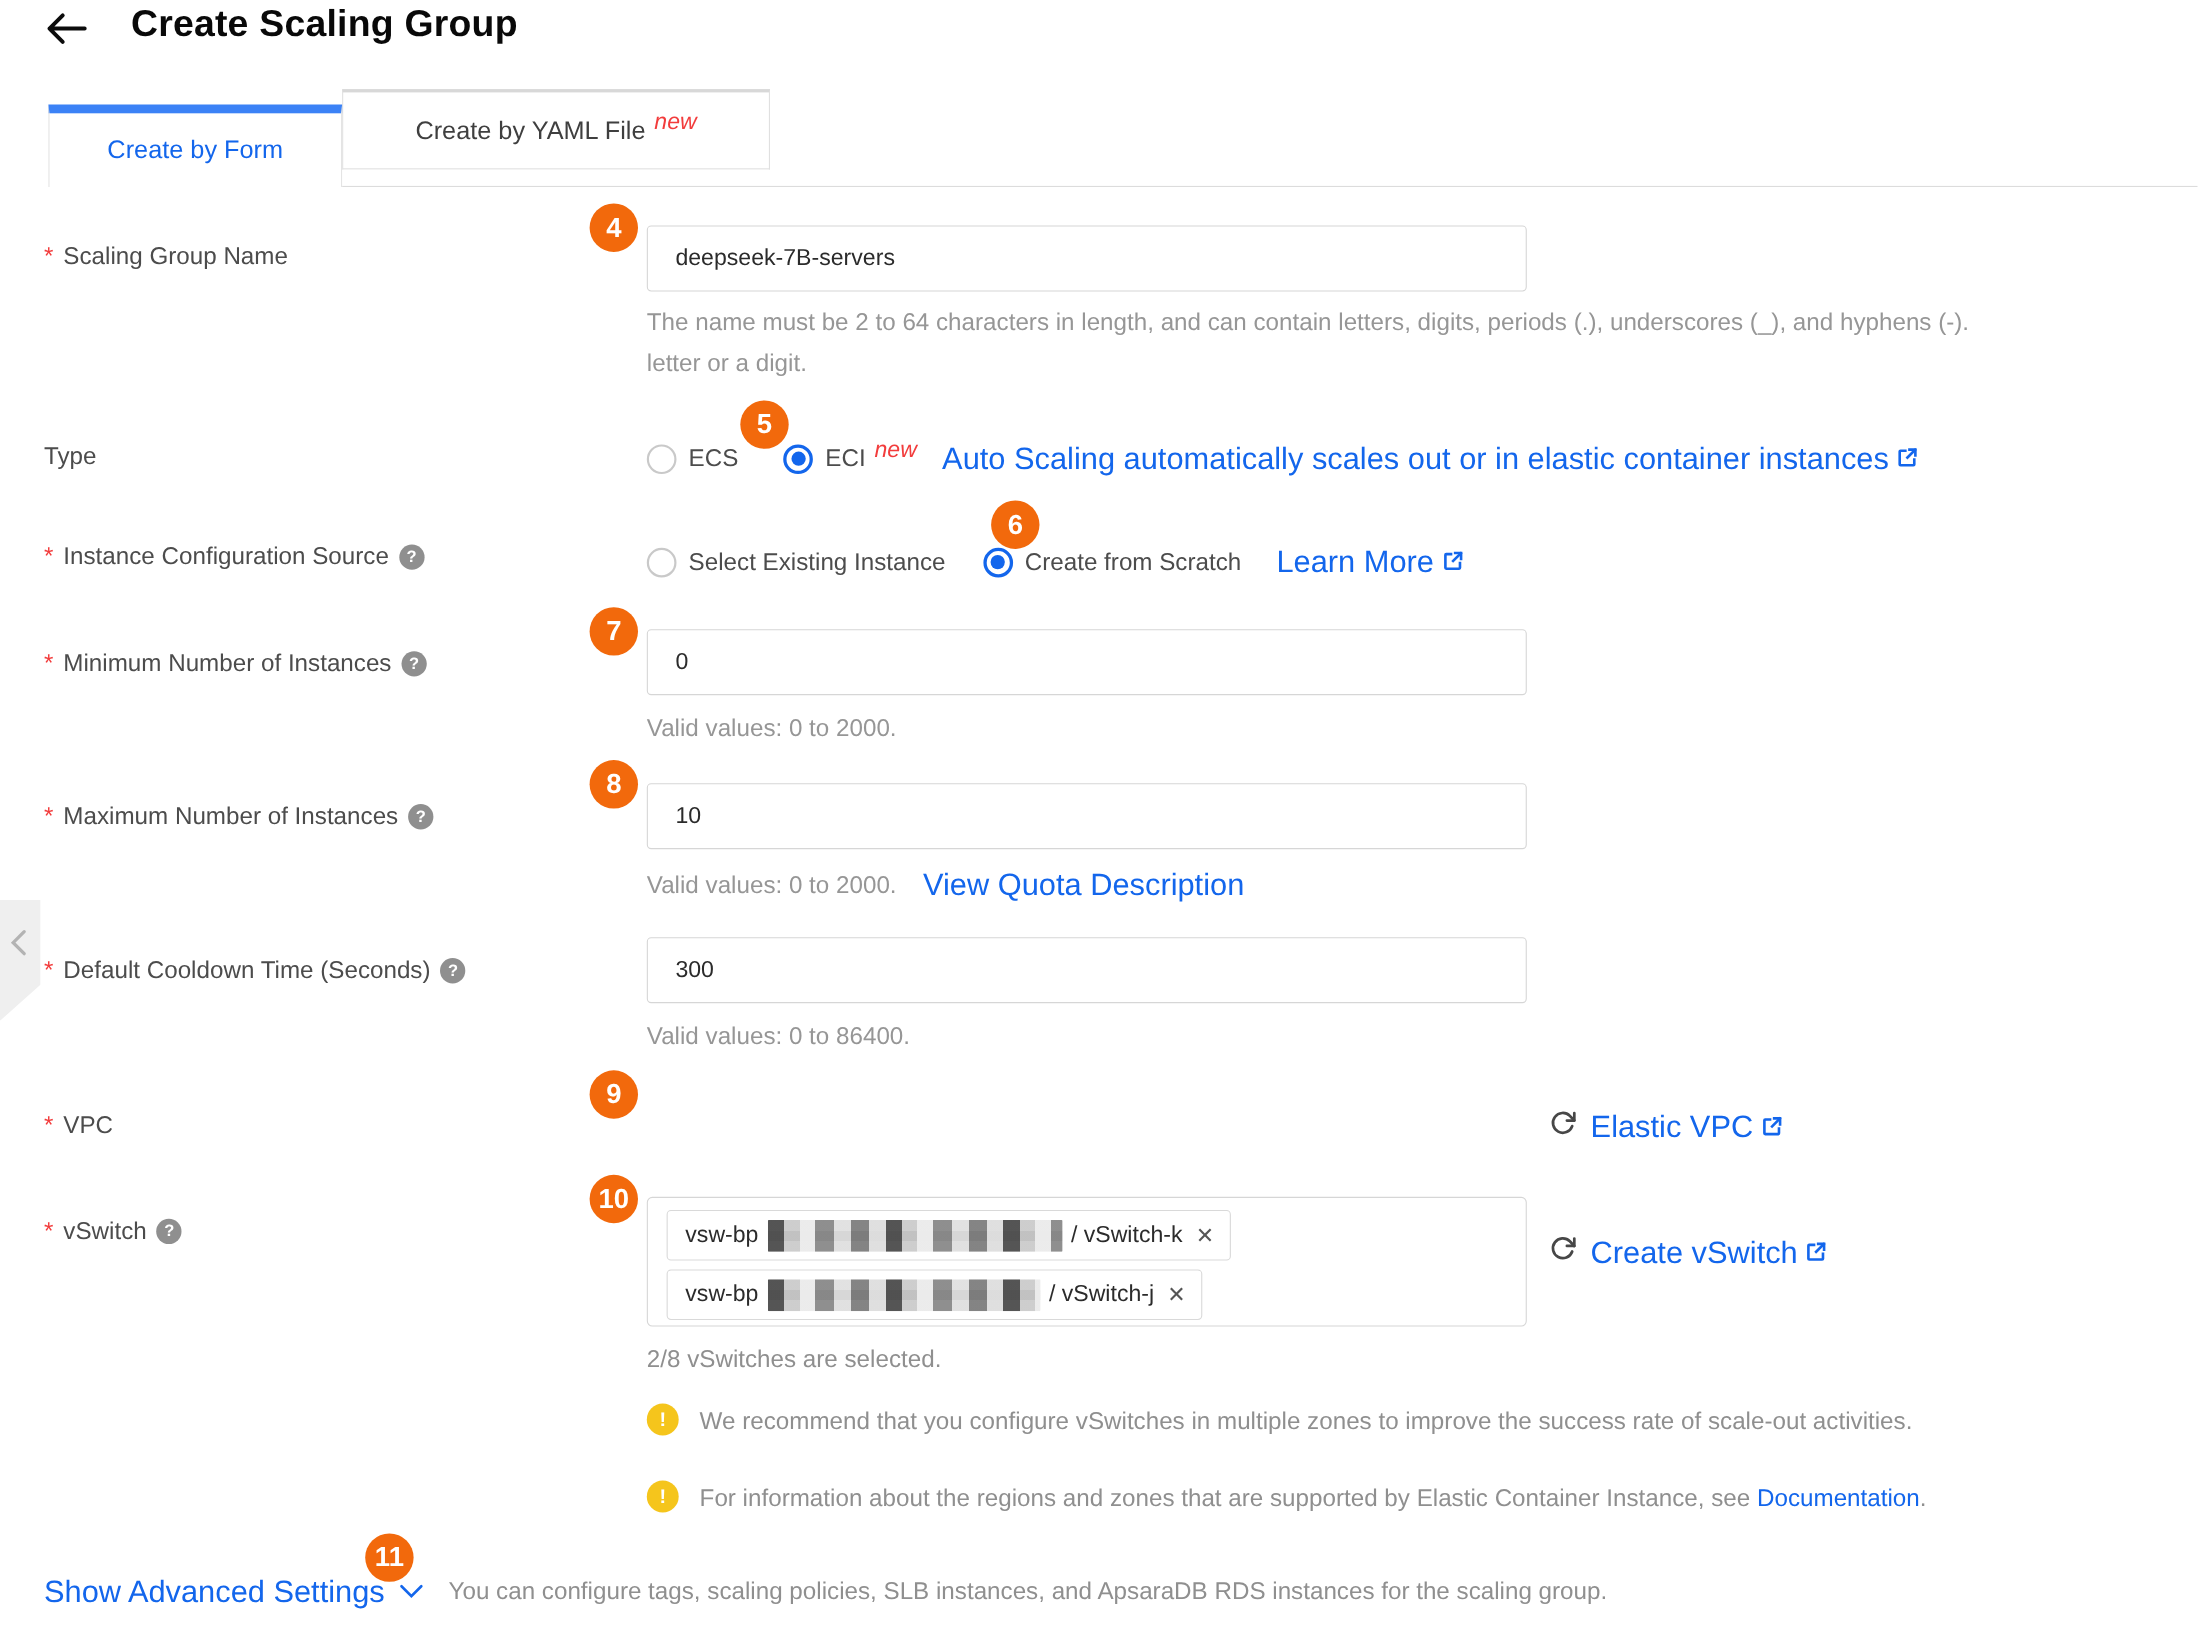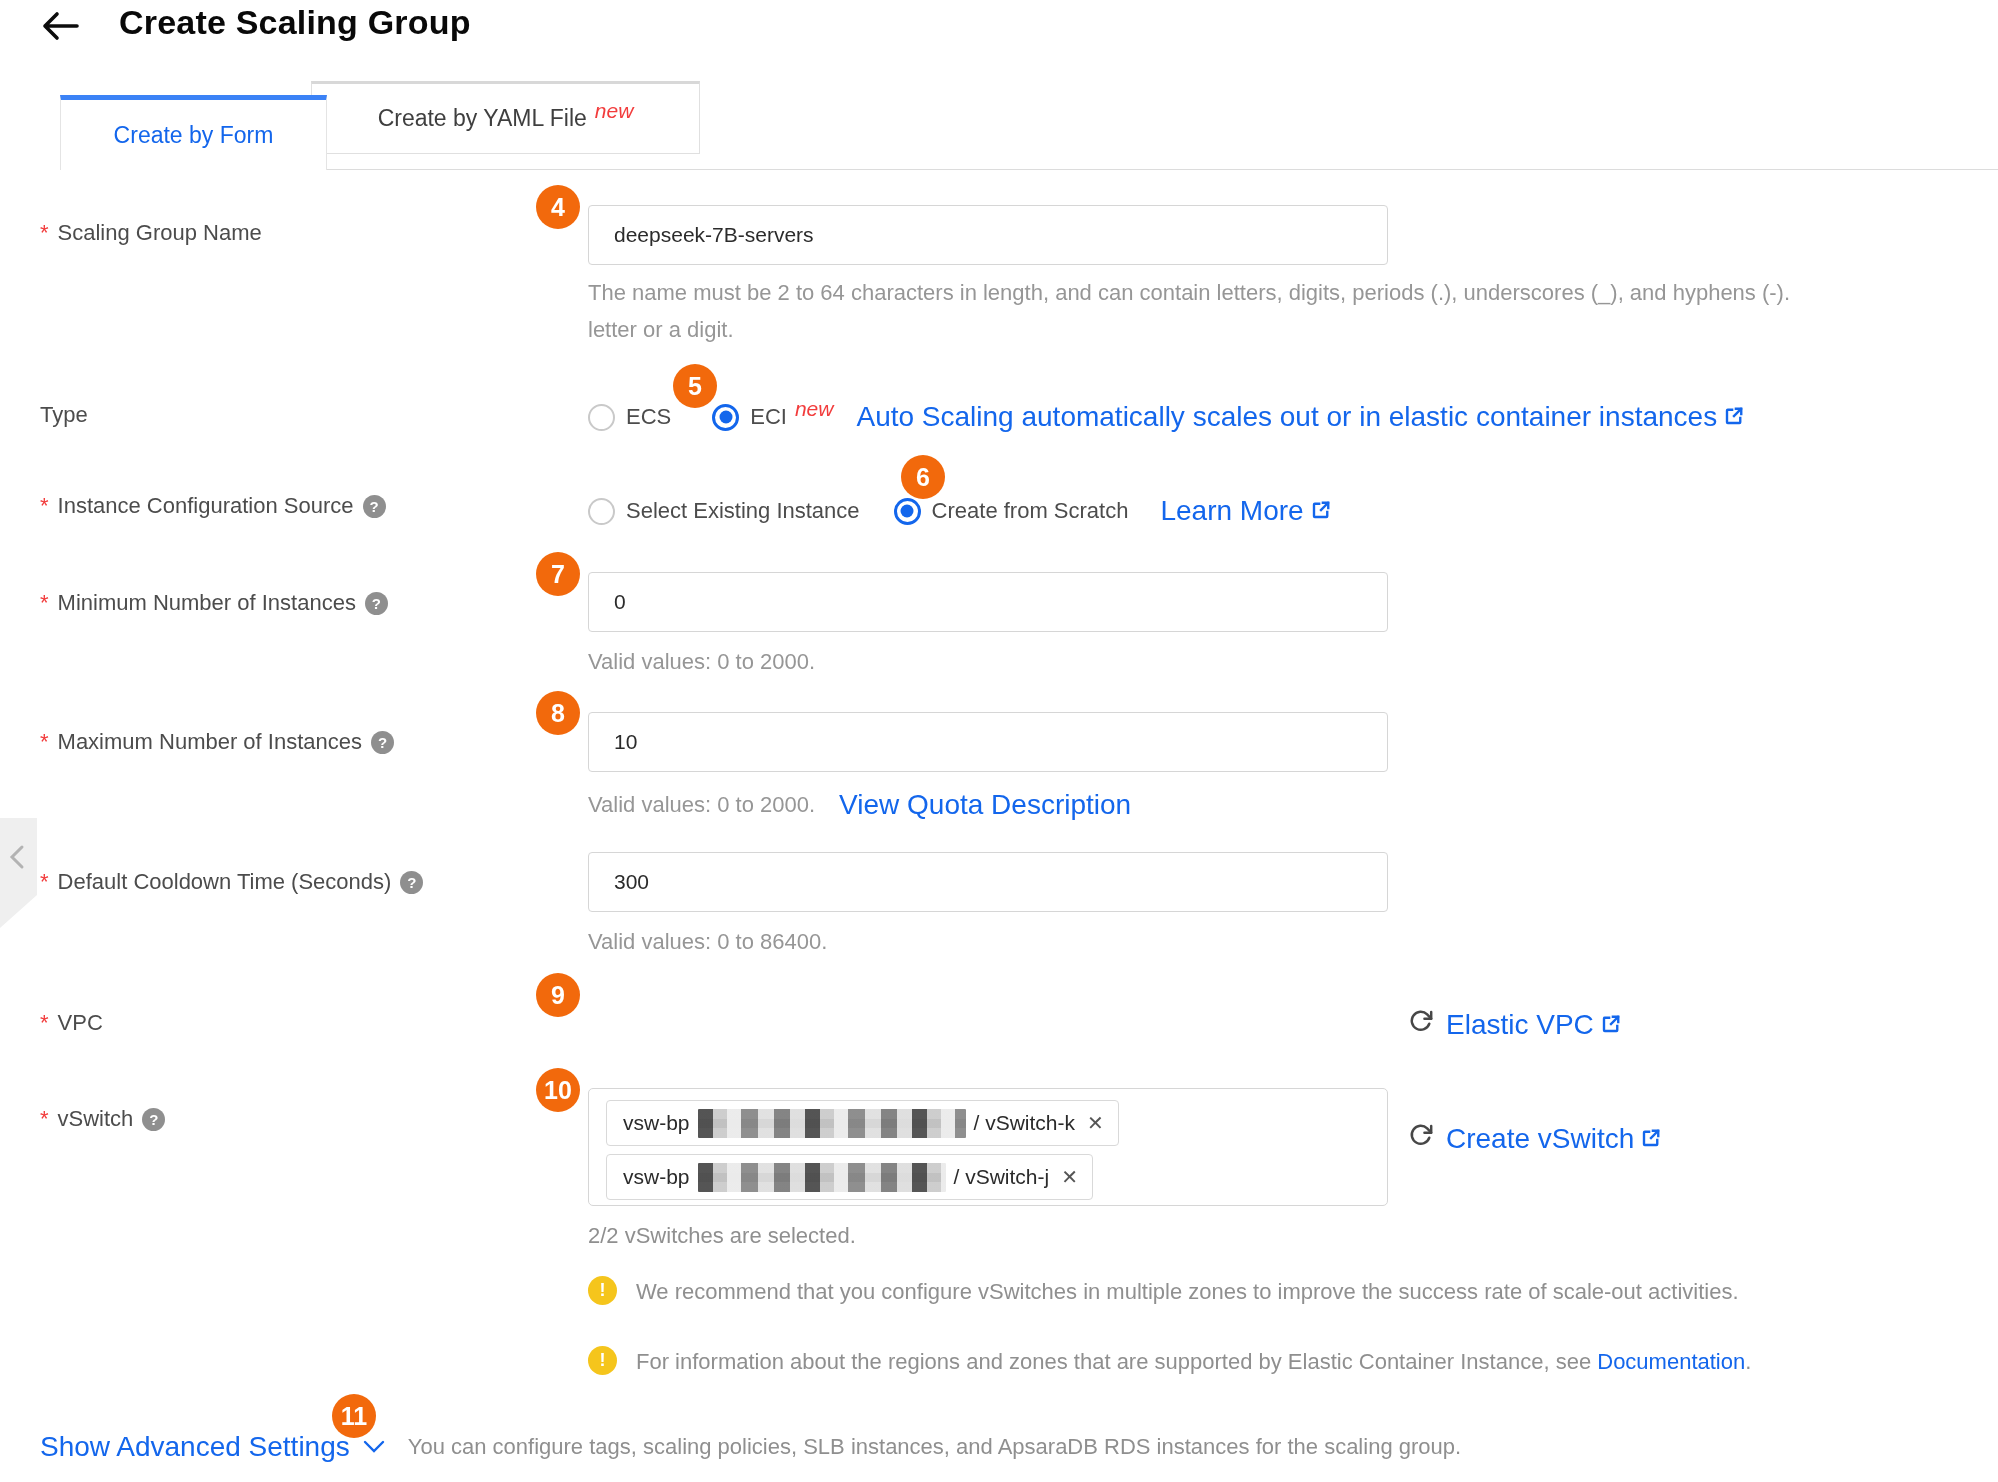--- a/index.html
+++ b/index.html
@@ -7,22 +7,22 @@
         font-family:"Liberation Sans","DejaVu Sans",sans-serif;color:#333;}
   .abs{position:absolute;white-space:nowrap;}
 
   
   .title{font-size:34px;font-weight:700;color:#090909;letter-spacing:.2px;}
   .back-btn{cursor:pointer;}
 
   
   .tab{position:absolute;box-sizing:border-box;display:flex;align-items:center;justify-content:center;
        font-size:23px;background:#fff;}
-  .tab-active{border-top:5px solid #3b82f6;border-left:1px solid #e4e4e4;border-right:1px solid #e4e4e4;
-       color:#1366ec;z-index:2;margin-left:16px;}
+  .tab-active{border-top:8px solid #3b82f6;border-left:1px solid #e4e4e4;border-right:1px solid #e4e4e4;
+       color:#1366ec;z-index:2;}
   .tab-inactive{border:1px solid #e0e0e0;border-top:3px solid #d8d8d8;color:#3f3f3f;}
   .tab-strip-line{position:absolute;background:#dcdcdc;height:1px;}
   .new-sup{color:#f23c3c;font-style:italic;font-size:21px;position:relative;top:-8px;margin-left:8px;}
 
   
   .label{font-size:22px;color:#4c4c4c;display:flex;align-items:center;gap:9px;}
   .req{color:#f23c3c;}
   .help-icon{width:23px;height:23px;border-radius:50%;background:#8f8f8f;color:#fff;font-size:15px;
        font-weight:700;display:inline-flex;align-items:center;justify-content:center;flex:0 0 auto;cursor:pointer;}
 
@@ -253,21 +253,21 @@
       <span>Create vSwitch</span>
       <span class="ext">
         <svg width="20" height="20" viewBox="0 0 16 16" fill="none" stroke="#1366ec" stroke-width="1.9" stroke-linecap="square">
             <path d="M6.5 3H3a.6.6 0 0 0-.6.6V13a.6.6 0 0 0 .6.6h9.4a.6.6 0 0 0 .6-.6V9.5"></path>
             <path d="M9.5 2.2h4.3v4.3"></path>
             <path d="M13.6 2.4 L8 8"></path>
           </svg>
       </span>
     </span>
   </div>
-  <div class="abs help-text" style="left:588px;top:1223px;color:#8f8f8f;">2/2 vSwitches are selected.</div>
+  <div class="abs help-text" style="left:588px;top:1223px;color:#8f8f8f;">2/8 vSwitches are selected.</div>
 
   <div class="warn-icon" style="left:588px;top:1276px;">
     <span>!</span>
   </div>
   <div class="abs note-text" style="left:636px;top:1279px;">We recommend that you configure vSwitches in multiple zones to improve the success rate of scale-out activities.</div>
 
   <div class="warn-icon" style="left:588px;top:1346px;">
     <span>!</span>
   </div>
   <div class="abs note-text" style="left:636px;top:1349px;">

